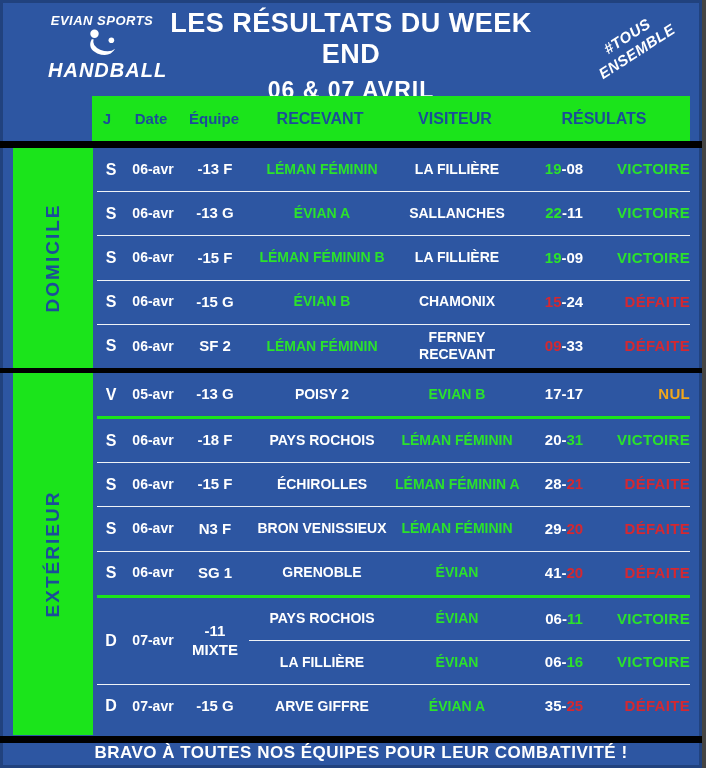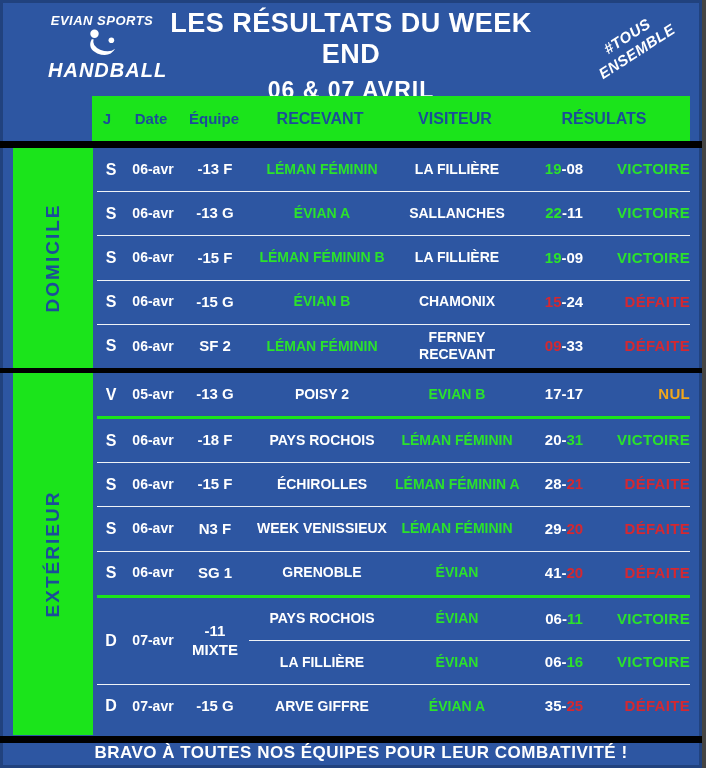--- a/index.html
+++ b/index.html
@@ -231,21 +231,21 @@
           <span class="t-white">28</span>
           <span class="t-white">-</span>
           <span class="t-red">21</span>
         </div>
         <div class="cell c-outcome t-red">DÉFAITE</div>
       </div>
       <div class="row sep-white">
         <div class="cell c-j t-white">S</div>
         <div class="cell c-date t-white">06-avr</div>
         <div class="cell c-equipe t-white">N3 F</div>
-        <div class="cell c-recevant t-white">WEEK VENISSIEUX</div>
+        <div class="cell c-recevant t-white">BRON VENISSIEUX</div>
         <div class="cell c-visiteur t-green">LÉMAN FÉMININ</div>
         <div class="cell c-score">
           <span class="t-white">29</span>
           <span class="t-white">-</span>
           <span class="t-red">20</span>
         </div>
         <div class="cell c-outcome t-red">DÉFAITE</div>
       </div>
       <div class="row sep-green">
         <div class="cell c-j t-white">S</div>

